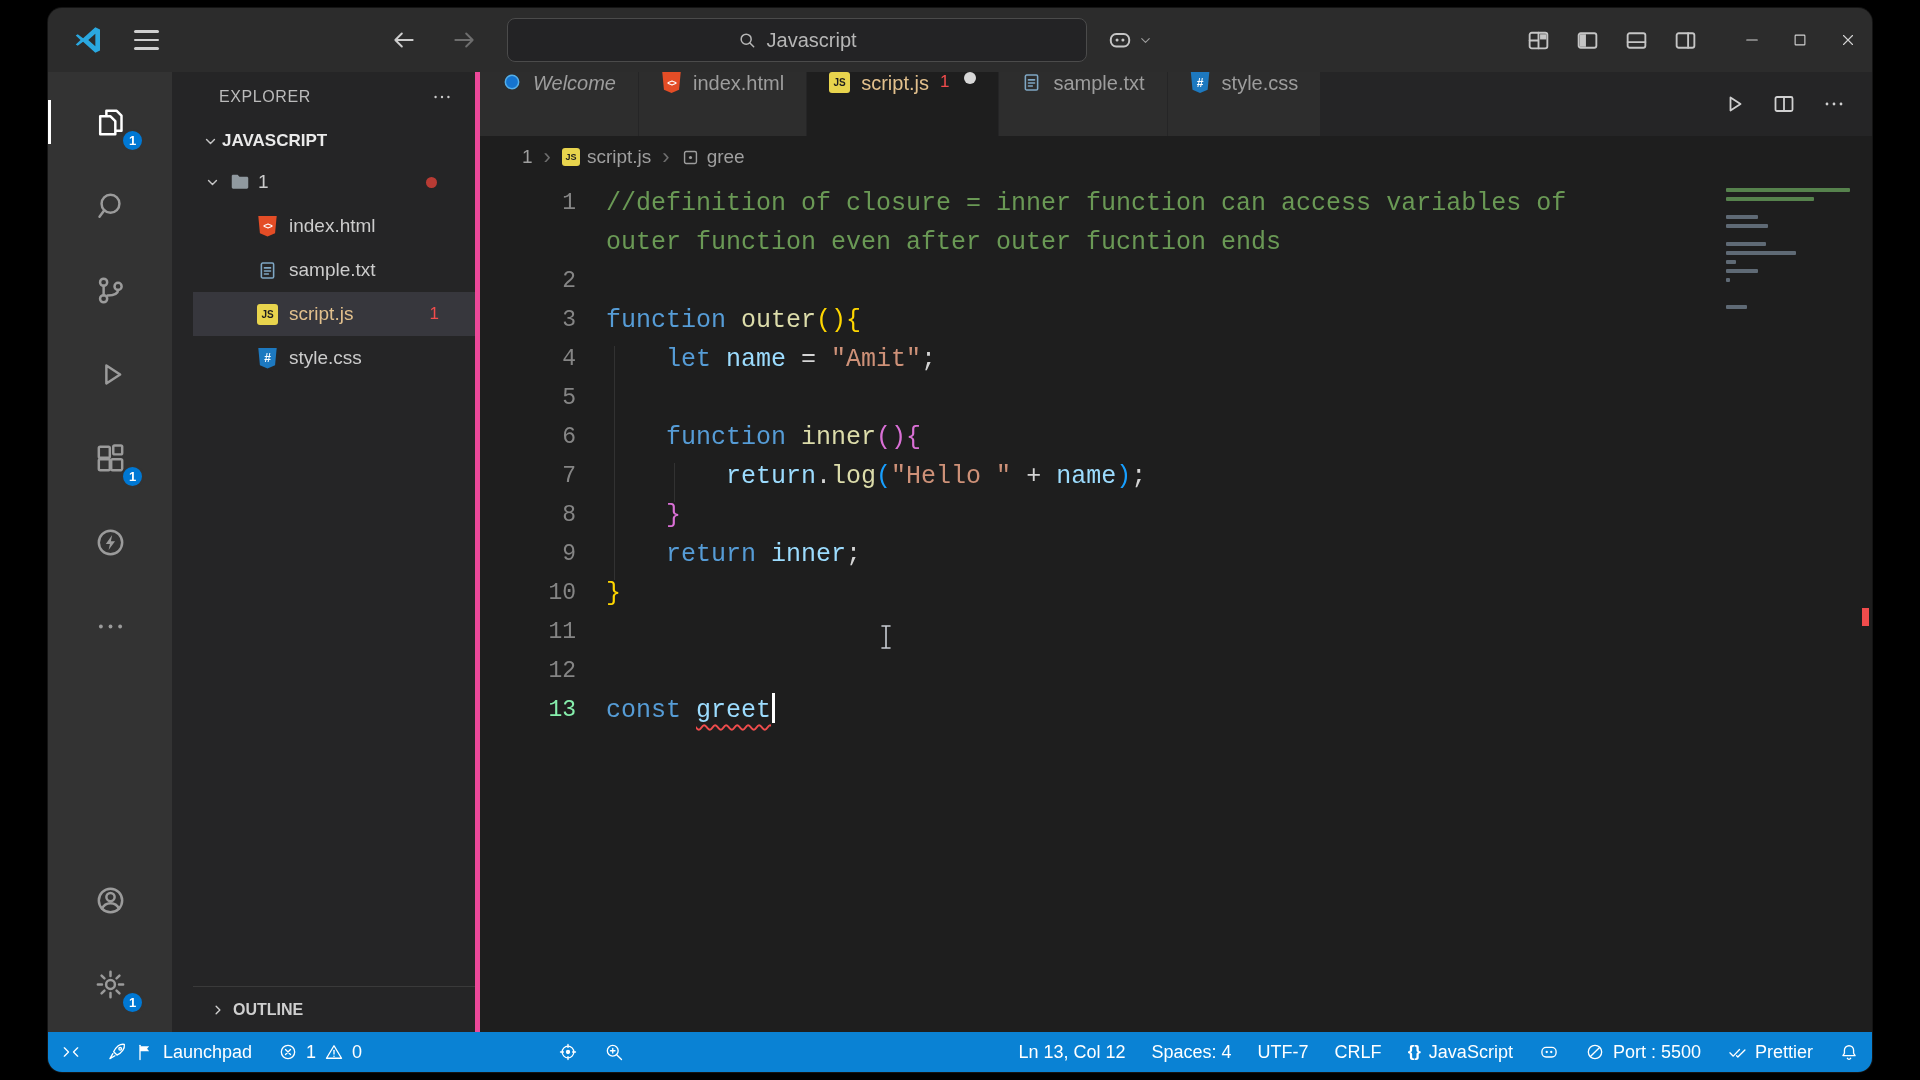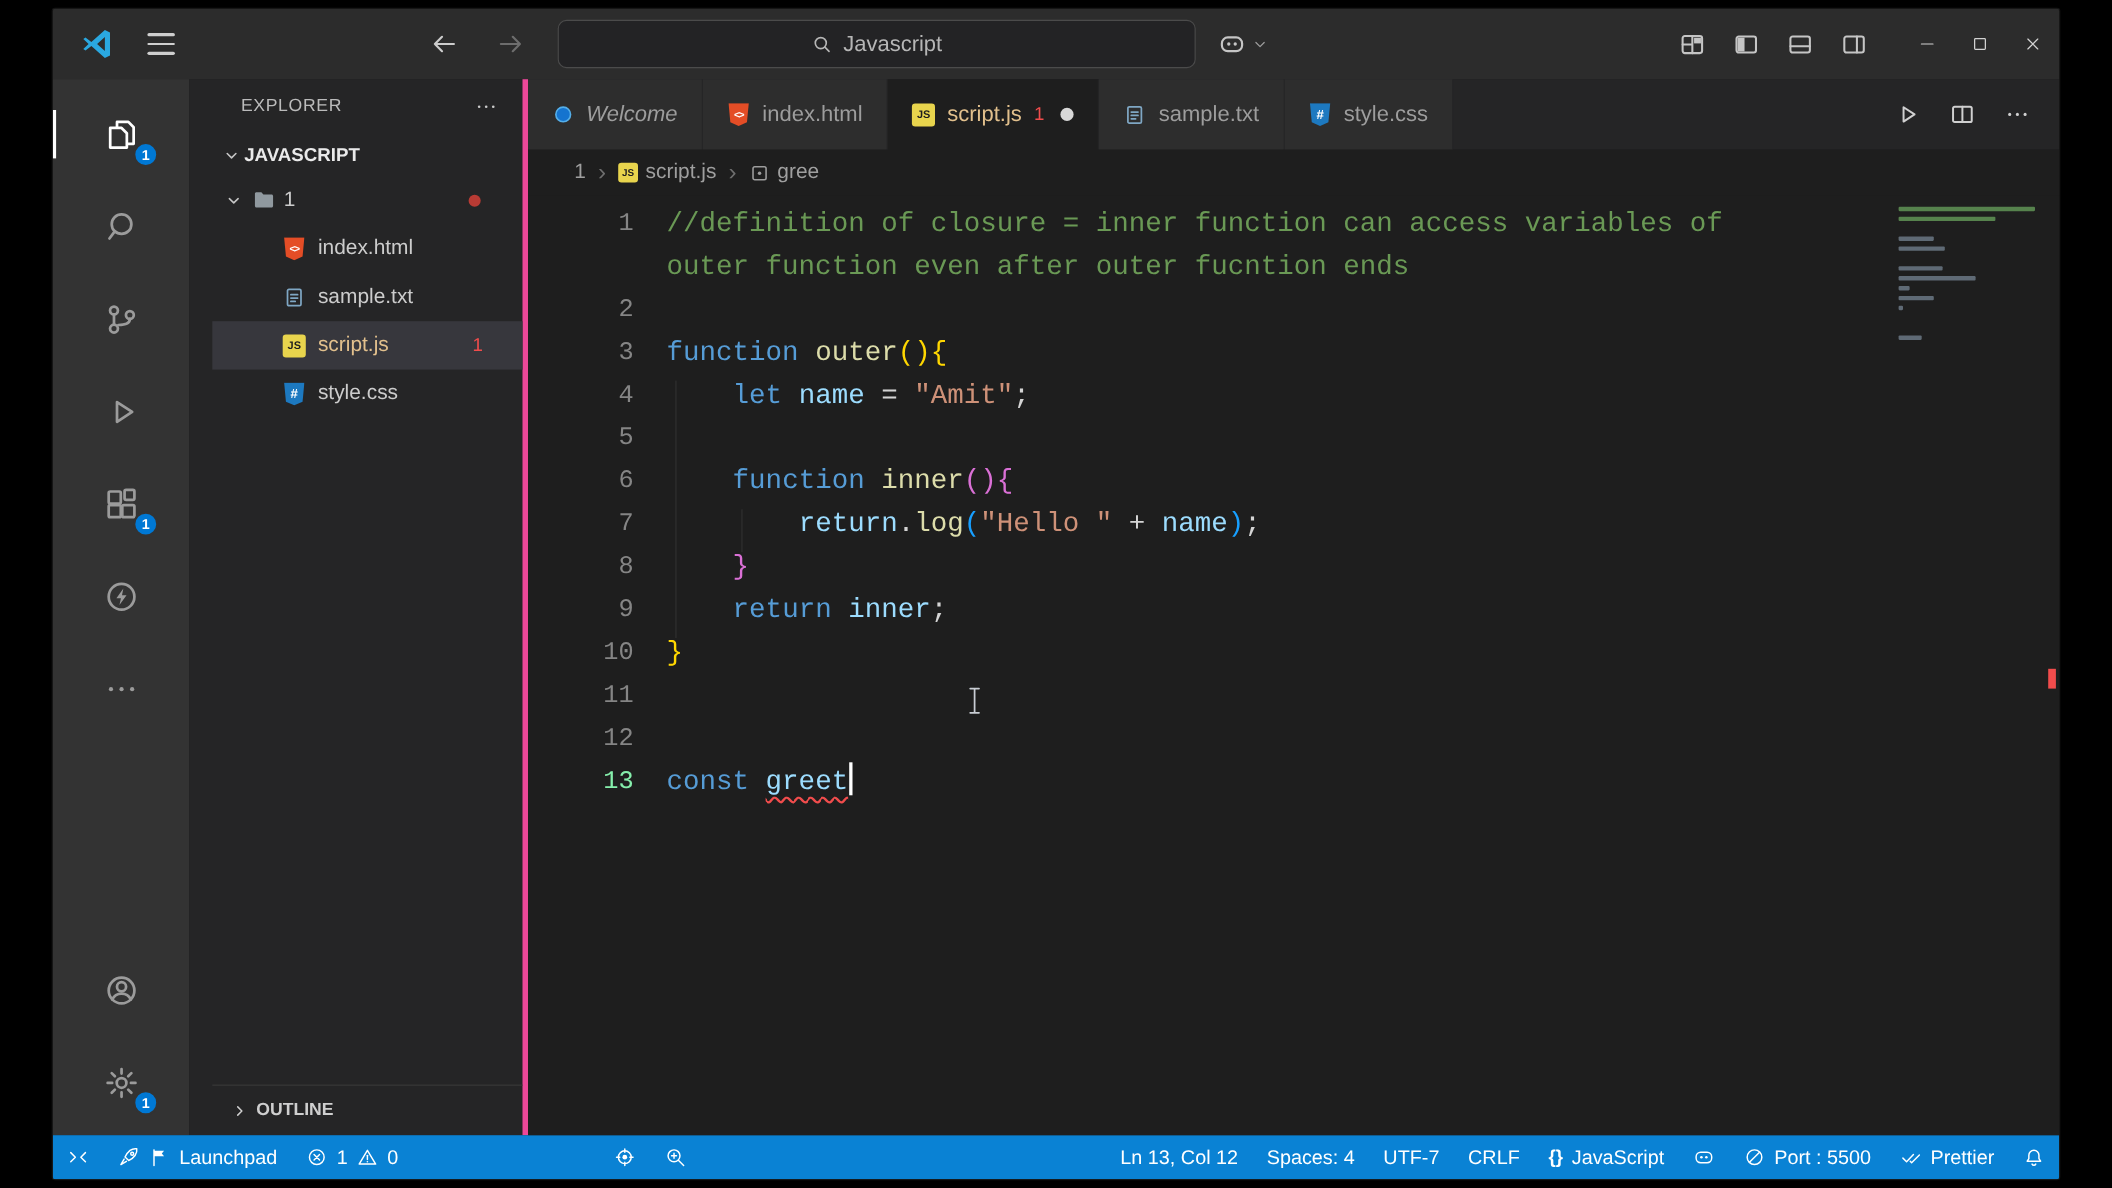--- a/index.html
+++ b/index.html
@@ -1,20 +1,20 @@
 <!DOCTYPE html>
 <html><head>
 <meta charset="utf-8">
 <style>
   * { box-sizing: border-box; margin: 0; padding: 0; }
   html, body { width: 1920px; height: 1080px; background: #000; overflow: hidden; }
   body { font-family: "Liberation Sans", sans-serif; position: relative; }
 
   .window { position: absolute; left: 48px; top: 8px; width: 1824px; height: 1064px;
-            background: #1e1e1e; border-radius: 2px; overflow: hidden;
+            background: #1e1e1e; border-radius: 14px; overflow: hidden;
             display: flex; flex-direction: column; box-shadow: 0 0 0 1px #141414; }
 
   
   svg { fill: none; stroke: currentColor; stroke-width: 1.8; stroke-linecap: round; stroke-linejoin: round; display: block; }
 
   
   .titlebar { flex: 0 0 64px; background: #2c2c2c; display: flex; align-items: center; color: #cccccc; }
   .tb-logo { margin-left: 24px; width: 32px; height: 32px; }
   .tb-menu { margin-left: 30px; width: 25px; display: flex; flex-direction: column; gap: 6px; cursor: pointer; }
   .tb-menu span { display: block; height: 2.4px; background: #cfcfcf; border-radius: 2px; }
@@ -73,21 +73,21 @@
   .fico.css::after { content: "#"; color: #fff; font-size: 12px; font-weight: bold; }
   .fico svg { width: 21px; height: 21px; }
   .folder-ico { width: 22px; height: 22px; }
   .sb-flex { flex: 1; }
   .sb-bottomrow { flex: 0 0 46px; border-top: 1px solid #3a3a3a; display: flex; align-items: center; gap: 6px; padding-left: 16px;
                   font-weight: bold; font-size: 16px; color: #cfcfcf; cursor: pointer; }
 
   
   .editorcol { flex: 1; display: flex; flex-direction: column; min-width: 0; }
   .tabsbar { flex: 0 0 64px; background: #252526; display: flex; align-items: stretch; }
-  .tab { display: flex; align-items: center; gap: 11px; padding: 0 22px; background: #2d2d2d; border-right: 1px solid #252526;
+  .tab { display: flex; gap: 11px; padding: 0 22px; background: #2d2d2d; border-right: 1px solid #252526;
          font-size: 20px; color: #9d9d9d; cursor: pointer; white-space: nowrap; }
   .tab.active { background: #1e1e1e; color: #e2c08d; }
   .tab.welcome { font-style: italic; }
   .tab-badge { color: #f14c4c; font-size: 17px; }
   .dirty-dot { width: 12px; height: 12px; border-radius: 50%; background: #d8d8d8; margin-left: 4px; }
   .tab-actions { margin-left: auto; display: flex; align-items: center; gap: 26px; padding-right: 26px; color: #d0d0d0; }
   .tab-actions svg { width: 24px; height: 24px; cursor: pointer; }
 
   .breadcrumbs { flex: 0 0 42px; background: #1e1e1e; display: flex; align-items: center; gap: 11px; padding-left: 42px;
                  color: #9f9f9f; font-size: 19px; }

